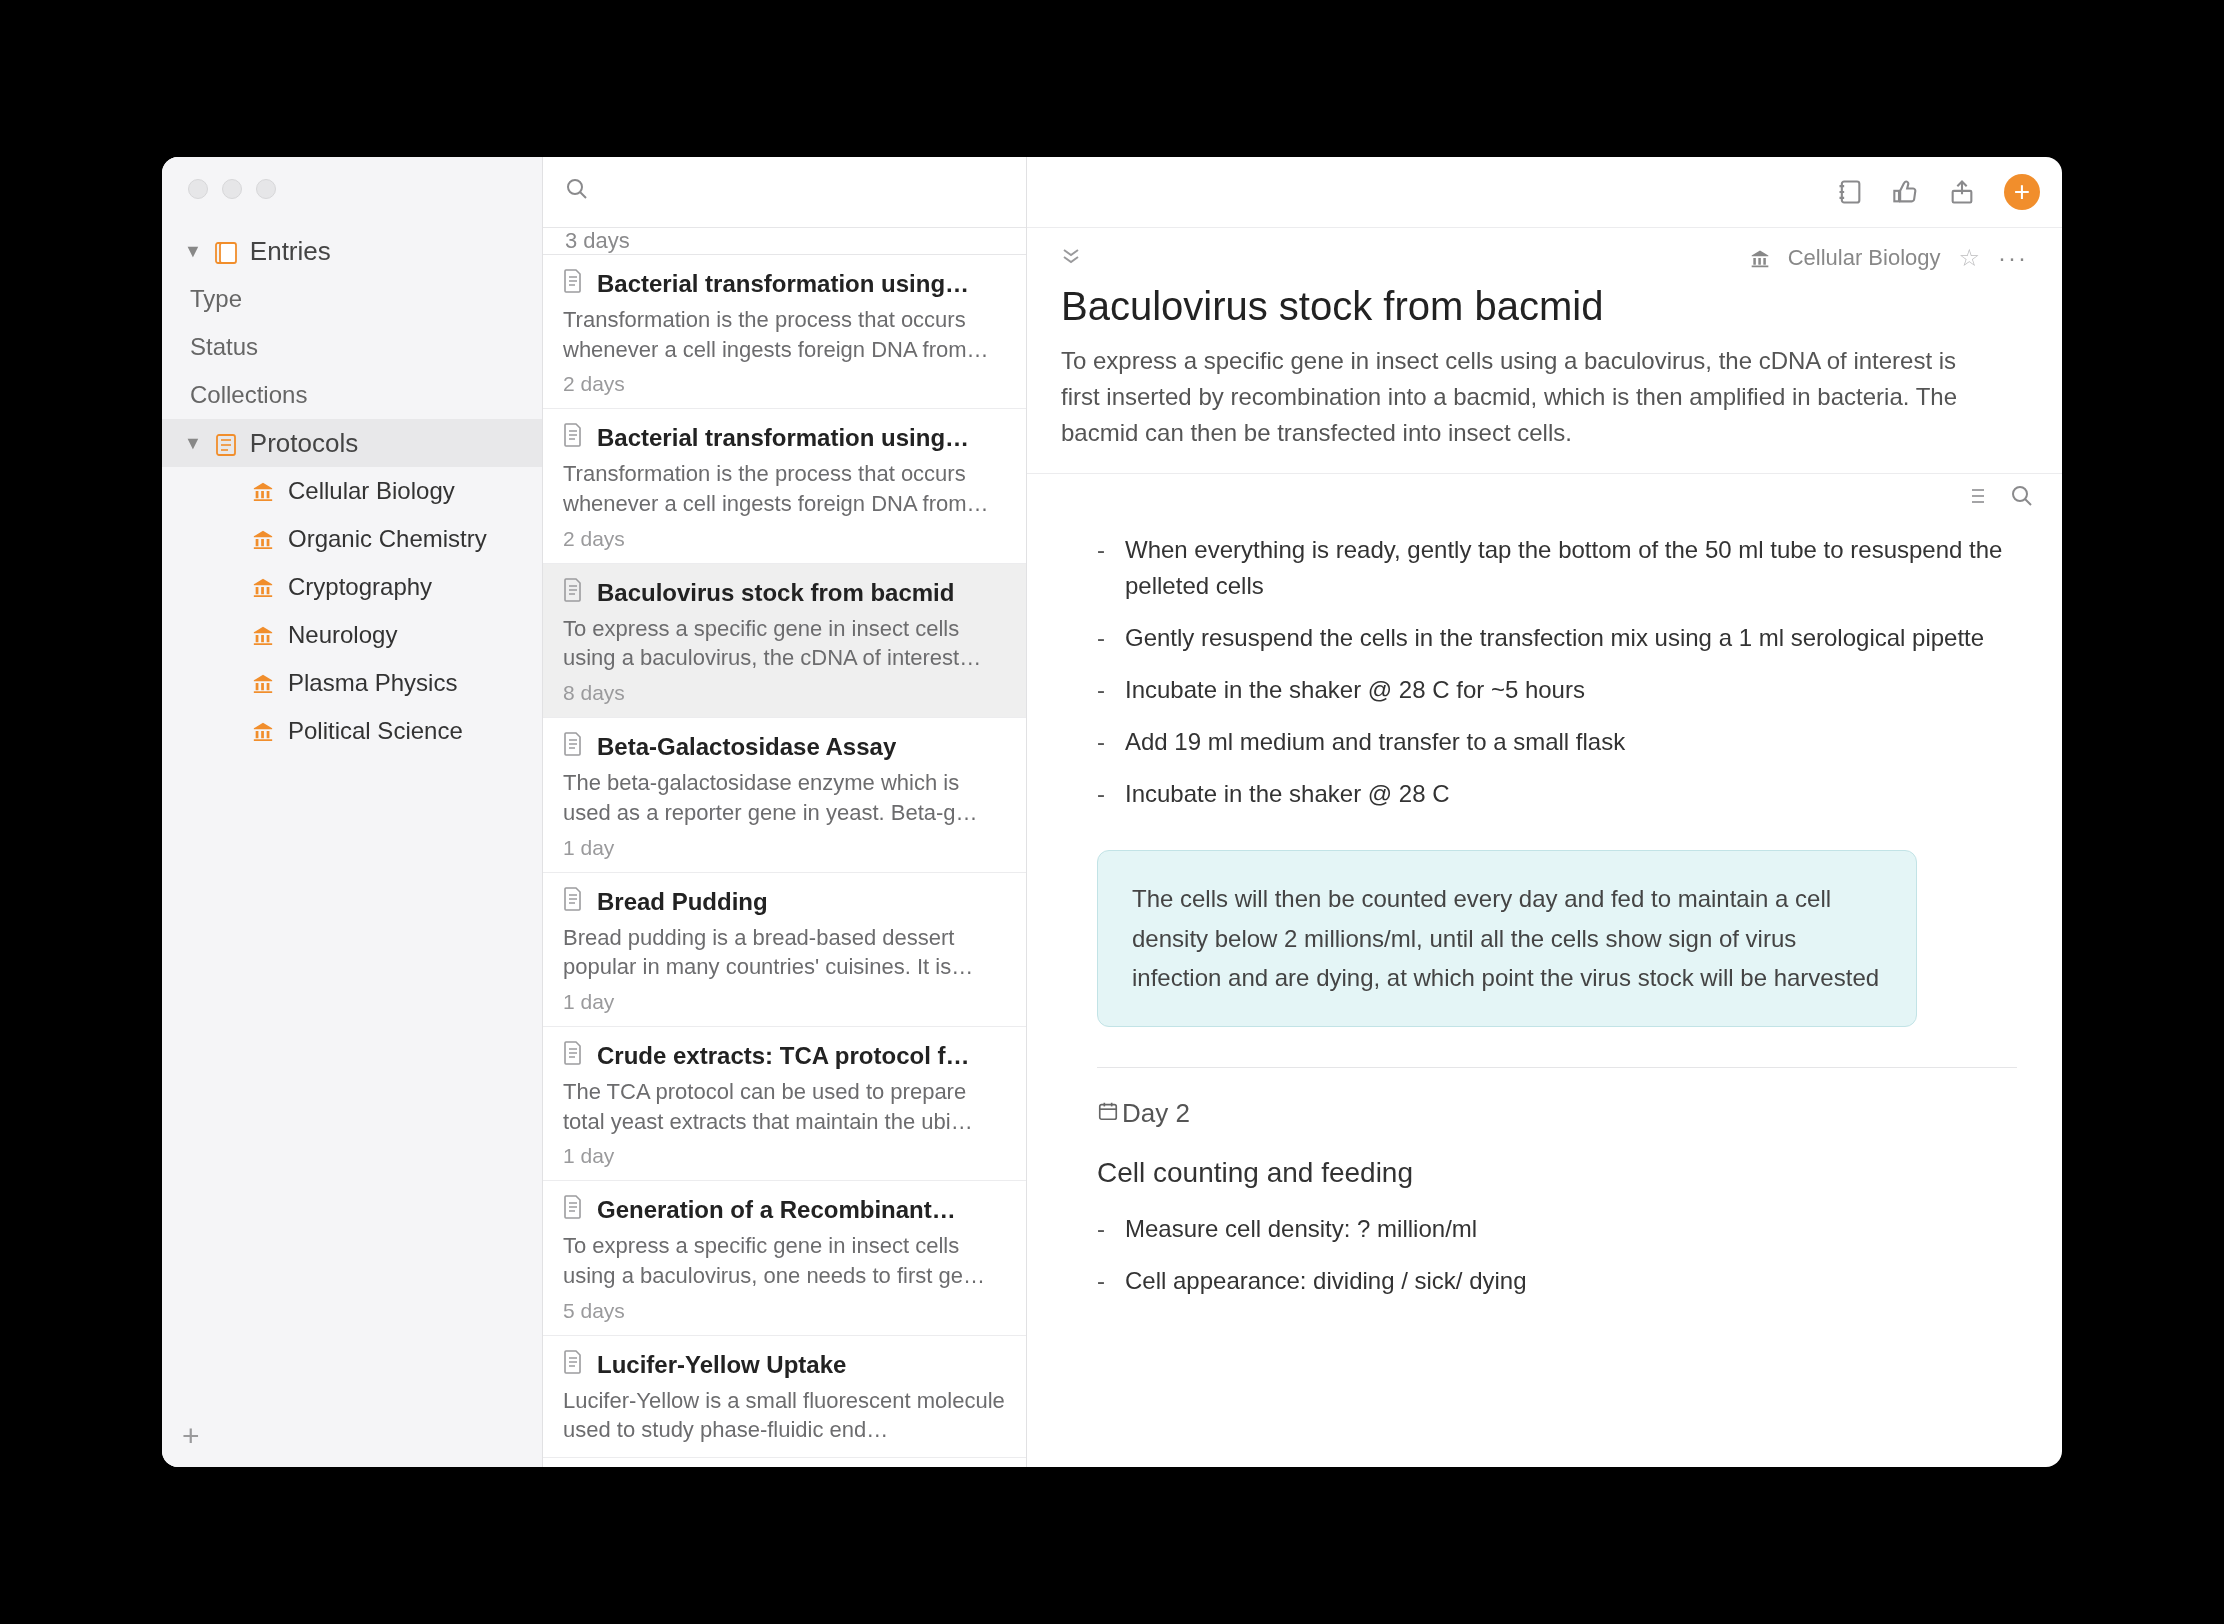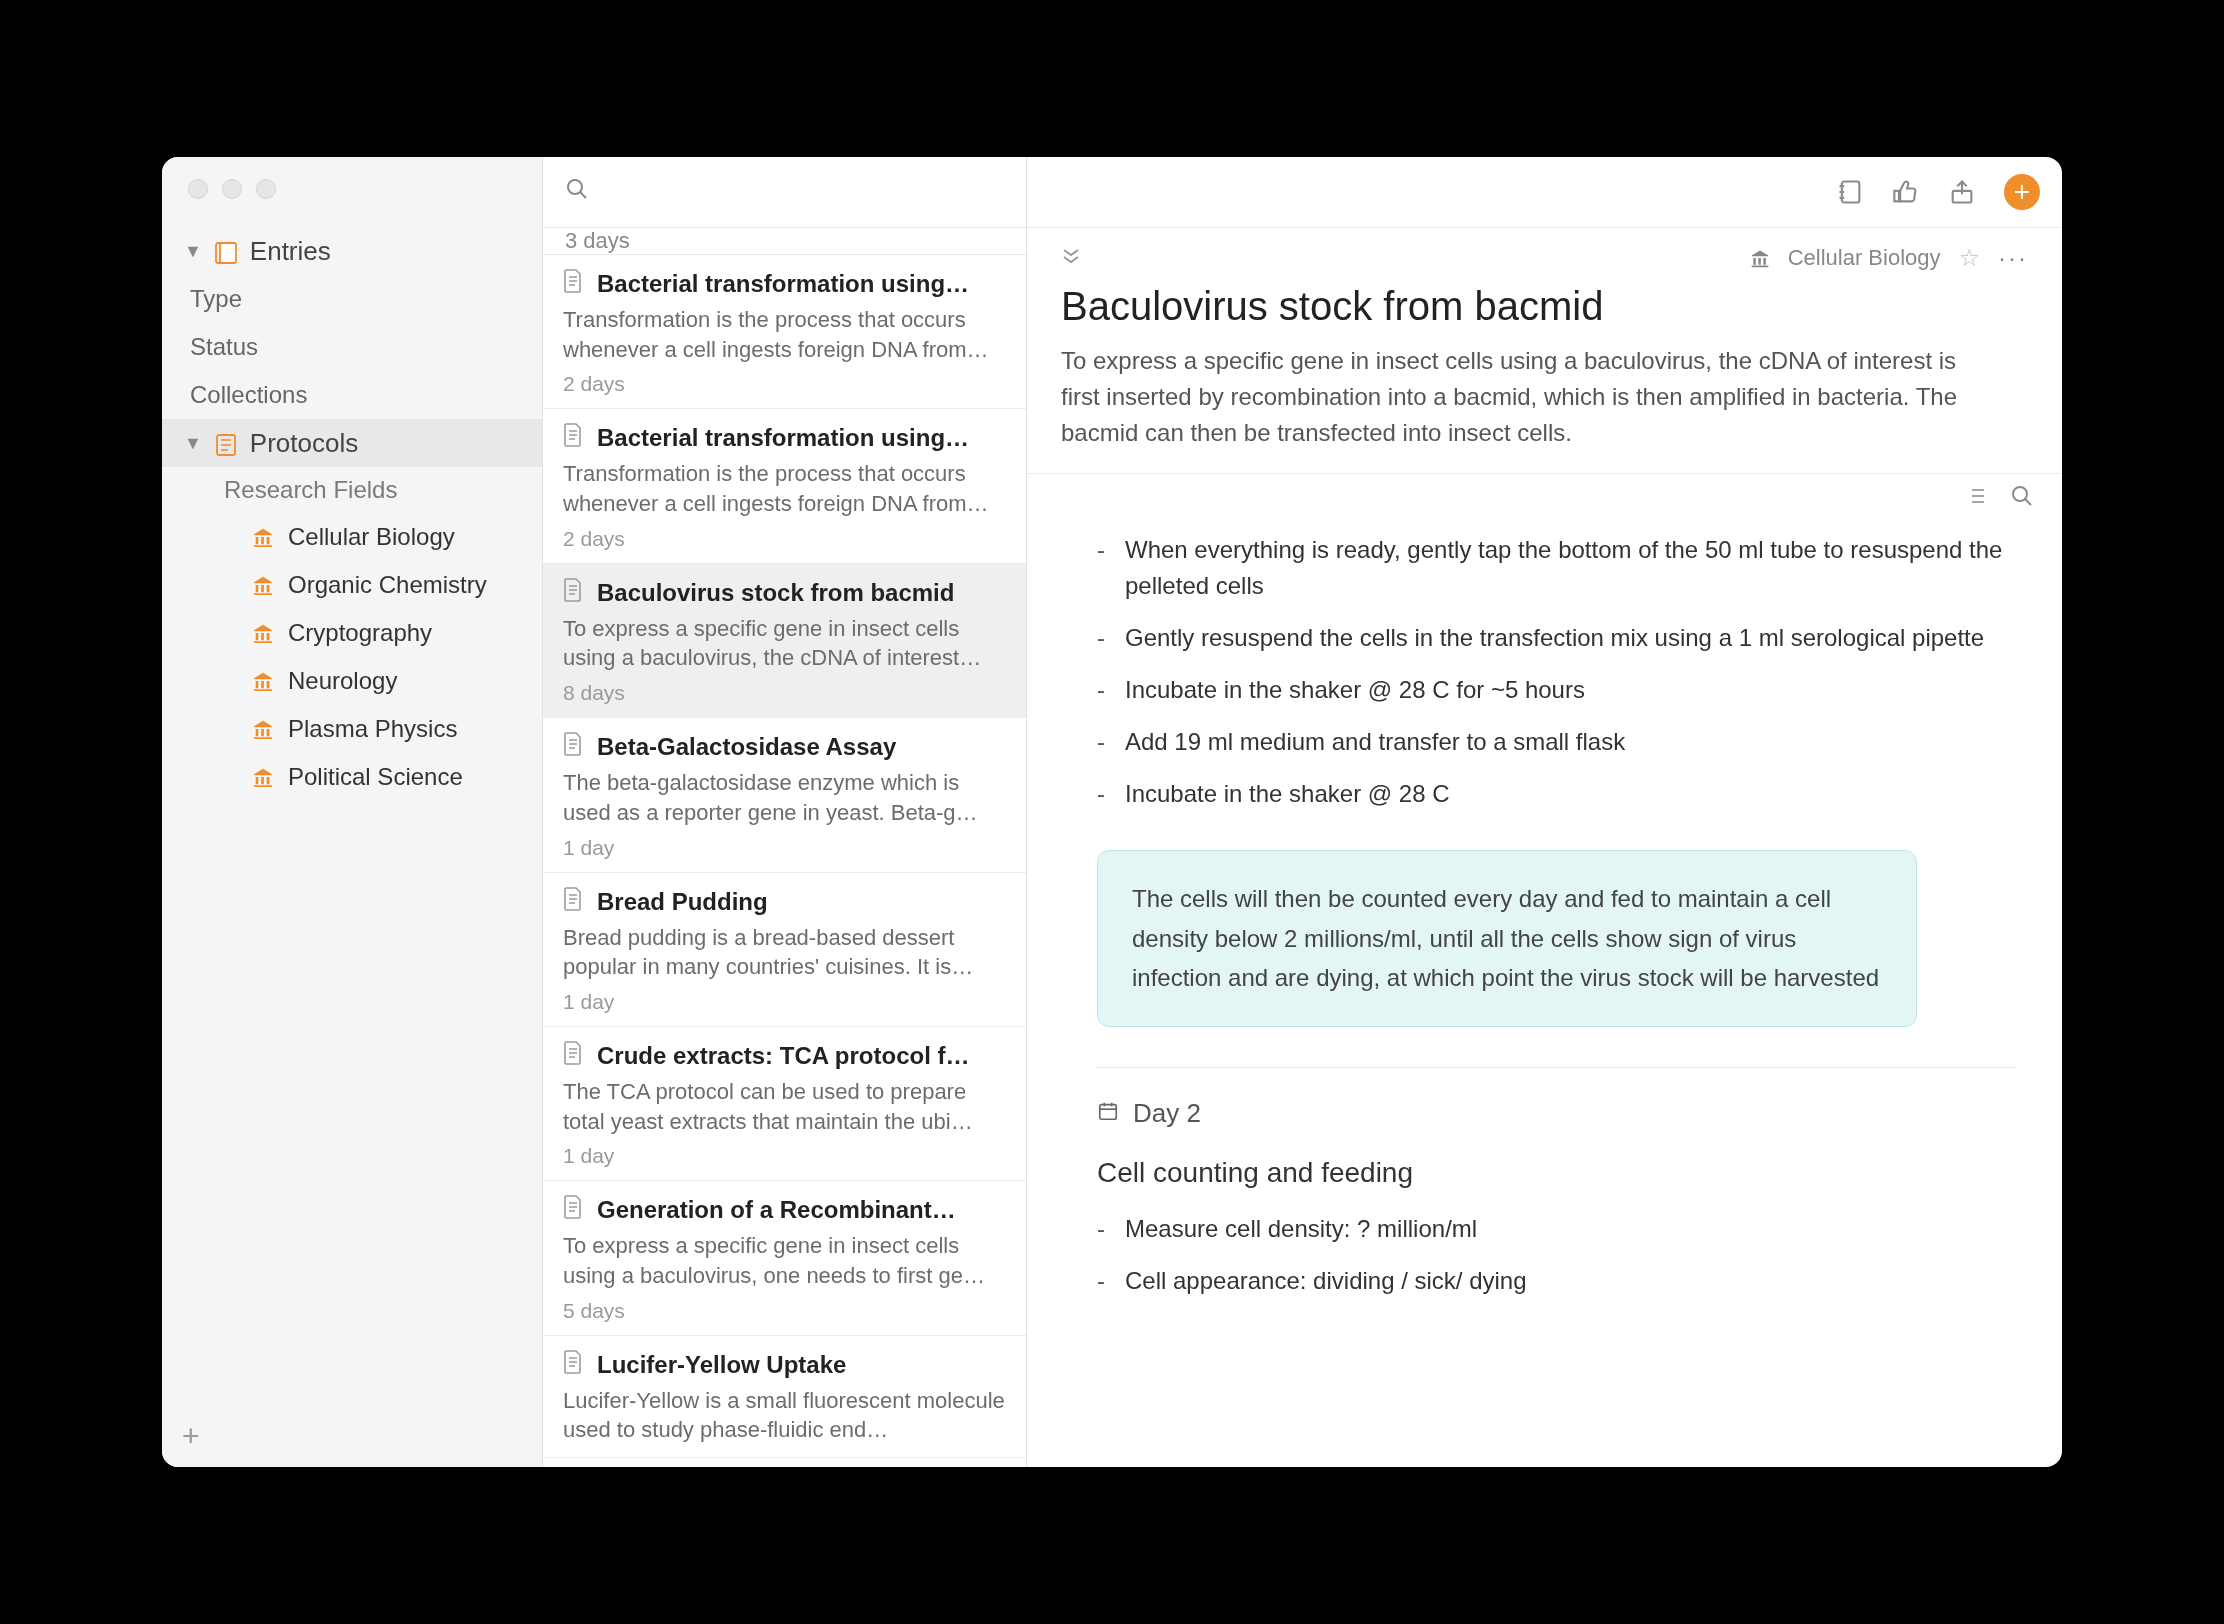--- a/index.html
+++ b/index.html
@@ -150,21 +150,21 @@
   .callout {
     margin: 30px 0 40px 0;
     background:#e4f5f6;
     border:1px solid #c2e3e6;
     border-radius:12px;
     padding: 28px 34px;
     color:#444; line-height:1.65; font-size:24px;
     max-width: 820px;
   }
   .hr { height:1px; background:#e5e5e7; margin: 24px 0 30px 0; max-width:920px;}
-  .day-row { display:flex; align-items:center; gap:14px; color:#555; font-size:26px; margin-bottom:28px;}
+  .day-row { display:flex; align-items:center; gap:3px; color:#555; font-size:26px; margin-bottom:28px;}
   .cal-ic svg{ width:22px; height:22px;}
   .h3 { font-size:28px; color:#333; margin: 12px 0 14px 0;}
   .search-ic svg { width:24px; height:24px; stroke:#8a8a8c; fill:none; stroke-width:2;}
 </style>
 </head>
 <body>
 
 <div class="window">
 
   <div class="sidebar">
@@ -194,21 +194,20 @@
         <span class="ic-protocols">
           <svg viewBox="0 0 24 22">
               <rect x="3" y="1" width="18" height="20" rx="2" fill="none" stroke="#f18e2c" stroke-width="1.8"></rect>
               <line x1="7" y1="6" x2="17" y2="6" stroke="#f18e2c" stroke-width="1.6"></line>
               <line x1="7" y1="11" x2="17" y2="11" stroke="#f18e2c" stroke-width="1.6"></line>
               <line x1="7" y1="16" x2="14" y2="16" stroke="#f18e2c" stroke-width="1.6"></line>
             </svg>
         </span>
         <span>Protocols</span>
       </div>
-      <div class="subheader">Research Fields</div>
       <div id="fields-container">
           <div class="rf-item">
             <span class="bank-icon orange">
               <svg viewBox="0 0 24 24">
                 <path d="M2 9l10-6 10 6v1H2V9zm2 3h3v8H4v-8zm6 0h3v8h-3v-8zm6 0h3v8h-3v-8zM2 21h20v2H2v-2z"></path>
               </svg>
             </span>
             <span class="label">Cellular Biology</span>
           </div>
           <div class="rf-item">

